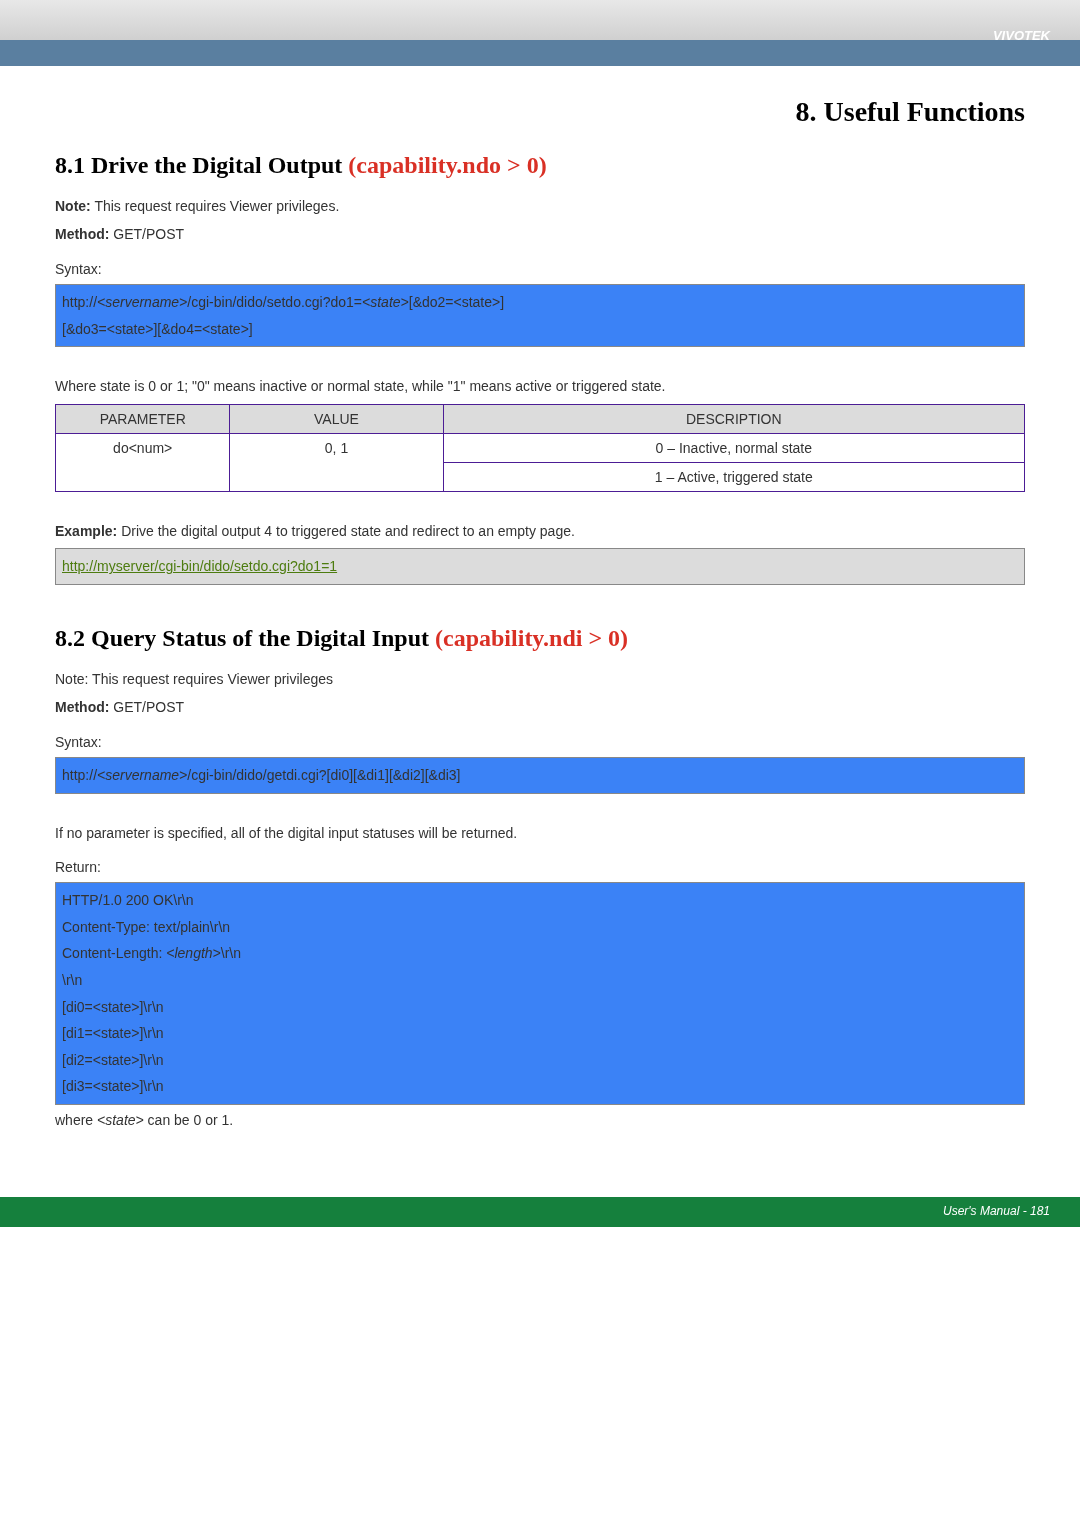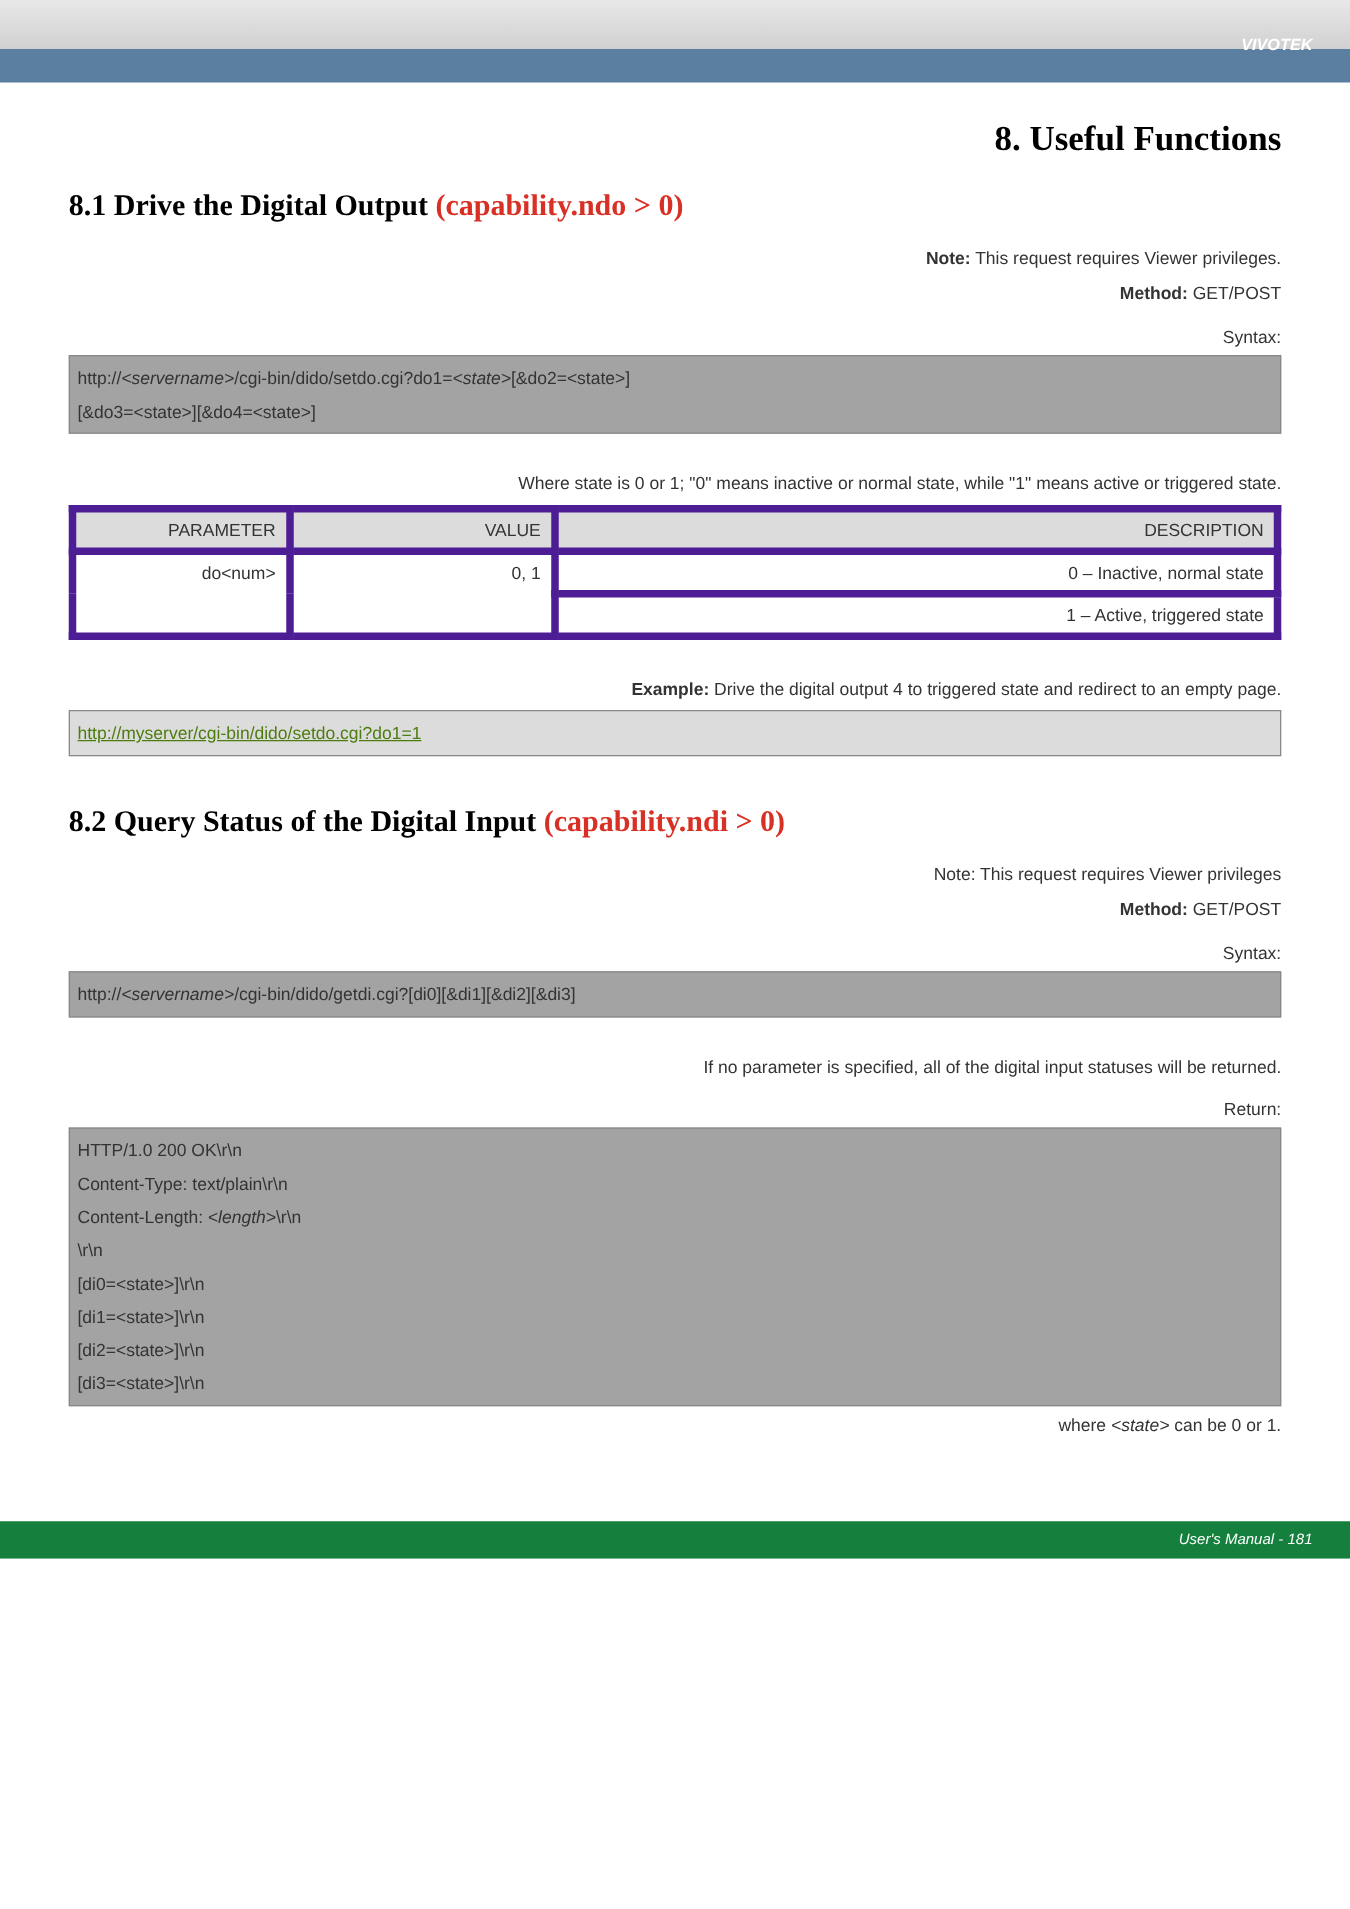--- a/index.html
+++ b/index.html
@@ -39,40 +39,40 @@
   h2 {
     font-family: "Times New Roman", Times, serif;
     font-size: 24px;
     font-weight: bold;
     margin: 18px 0 16px 0;
     color: #000;
   }
   h2 .cap {
     color: #d93025;
   }
-  p { margin: 6px 0; line-height: 1.6; text-align: right; }
+  p { margin: 6px 0; line-height: 1.6; }
   .label-bold { font-weight: bold; }
   .section-space { margin-top: 28px; }
   .syntax-label { margin-top: 12px; margin-bottom: 4px; }
   .box {
     border: 1px solid #888;
     padding: 4px 6px;
     line-height: 1.9;
-    background: #a3a3a3;
+    background: #3b82f6;
   }
   .box.shaded { background: #dcdcdc; }
   table.param {
     width: 100%;
     border-collapse: collapse;
     margin-top: 4px;
   }
   table.param th, table.param td {
-    border: 6px solid #4c1d95;
+    border: 1px solid #4c1d95;
     padding: 6px 8px;
-    text-align: right;
+    text-align: center;
     vertical-align: top;
     font-weight: normal;
   }
   table.param th {
     background: #dcdcdc;
   }
   a.link {
     color: #4d7c0f;
     text-decoration: underline;
   }

